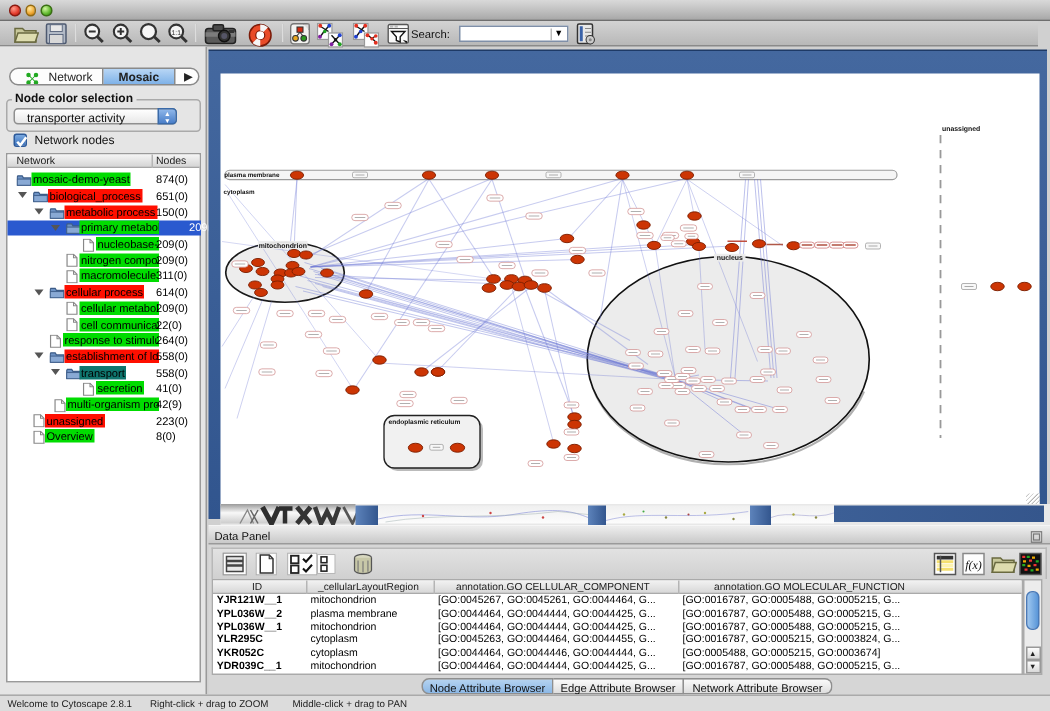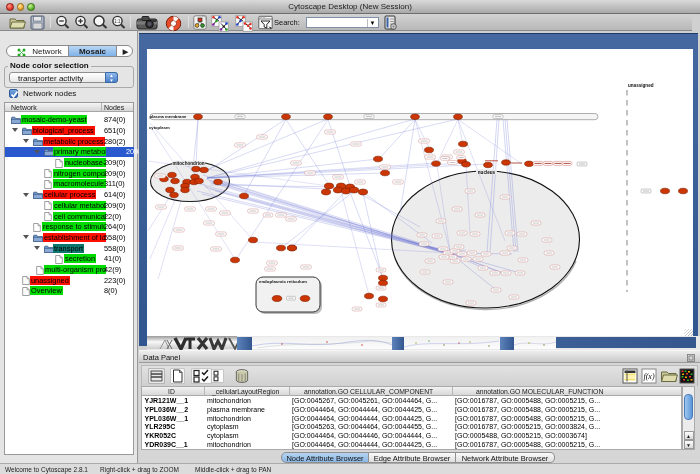--- a/index.html
+++ b/index.html
@@ -91,21 +91,20 @@
 
 #status { left:0; top:463px; width:700px; height:11px; background:#dcdcdc; border-top:1px solid #aaa; font-size:6.5px; color:#222; }
 #status span { position:absolute; top:2px; }
 </style></head>
 <body>
 
 <div class="abs" id="titlebar">
   <span class="light r" style="left:6px"></span>
   <span class="light y" style="left:16.5px"></span>
   <span class="light g" style="left:27px"></span>
-  <div class="t">Cytoscape Desktop (New Session)</div>
 </div>
 
 <div class="abs" id="toolbar">
 
   <svg class="ticon" style="left:9px" width="17" height="15" viewBox="0 0 17 15">
       <path d="M1 4 L6 4 L7.5 5.5 L15 5.5 L15 13 L1 13 Z" fill="#c8c89a" stroke="#6a6a40" stroke-width="1"></path>
       <path d="M3 7 L16.5 7 L14.5 13 L1 13 Z" fill="#deddb0" stroke="#6a6a40" stroke-width="1"></path>
     </svg>
 
   <svg class="ticon" style="left:30px" width="15" height="15" viewBox="0 0 15 15">
@@ -260,21 +259,21 @@
         <span class="lab" style="max-width:74px;left:27px;background:#ff0f00">biological_process</span>
         <span class="cnt">651(0)</span>
       </div>
 <div class="trow " style="top:33.1px">
         <span class="tri" style="left:18px"></span>
         <svg class="ic" style="left:28px" width="10" height="8" viewBox="0 0 10 8">
           <path d="M0.5 2 L0.5 7.5 L9.5 7.5 L9.5 2.6 L4.6 2.6 L3.8 1.2 L0.9 1.2 Z" fill="#6d92c4" stroke="#3c5c88" stroke-width="0.8"></path>
           <rect x="0.5" y="3.4" width="9" height="4.1" fill="#89a9d4" stroke="#3c5c88" stroke-width="0.6"></rect>
         </svg>
         <span class="lab" style="max-width:63px;left:38px;background:#ff0f00">metabolic process</span>
-        <span class="cnt">280(2)</span>
+        <span class="cnt">150(0)</span>
       </div>
 <div class="trow sel" style="top:43.8px">
         <span class="tri" style="left:29px"></span>
         <svg class="ic" style="left:39px" width="10" height="8" viewBox="0 0 10 8">
           <path d="M0.5 2 L0.5 7.5 L9.5 7.5 L9.5 2.6 L4.6 2.6 L3.8 1.2 L0.9 1.2 Z" fill="#6d92c4" stroke="#3c5c88" stroke-width="0.8"></path>
           <rect x="0.5" y="3.4" width="9" height="4.1" fill="#89a9d4" stroke="#3c5c88" stroke-width="0.6"></rect>
         </svg>
         <span class="lab" style="max-width:53px;left:48px;background:#00dc00">primary metabol</span>
         <span class="cnt selcnt">209(...</span>
       </div>

